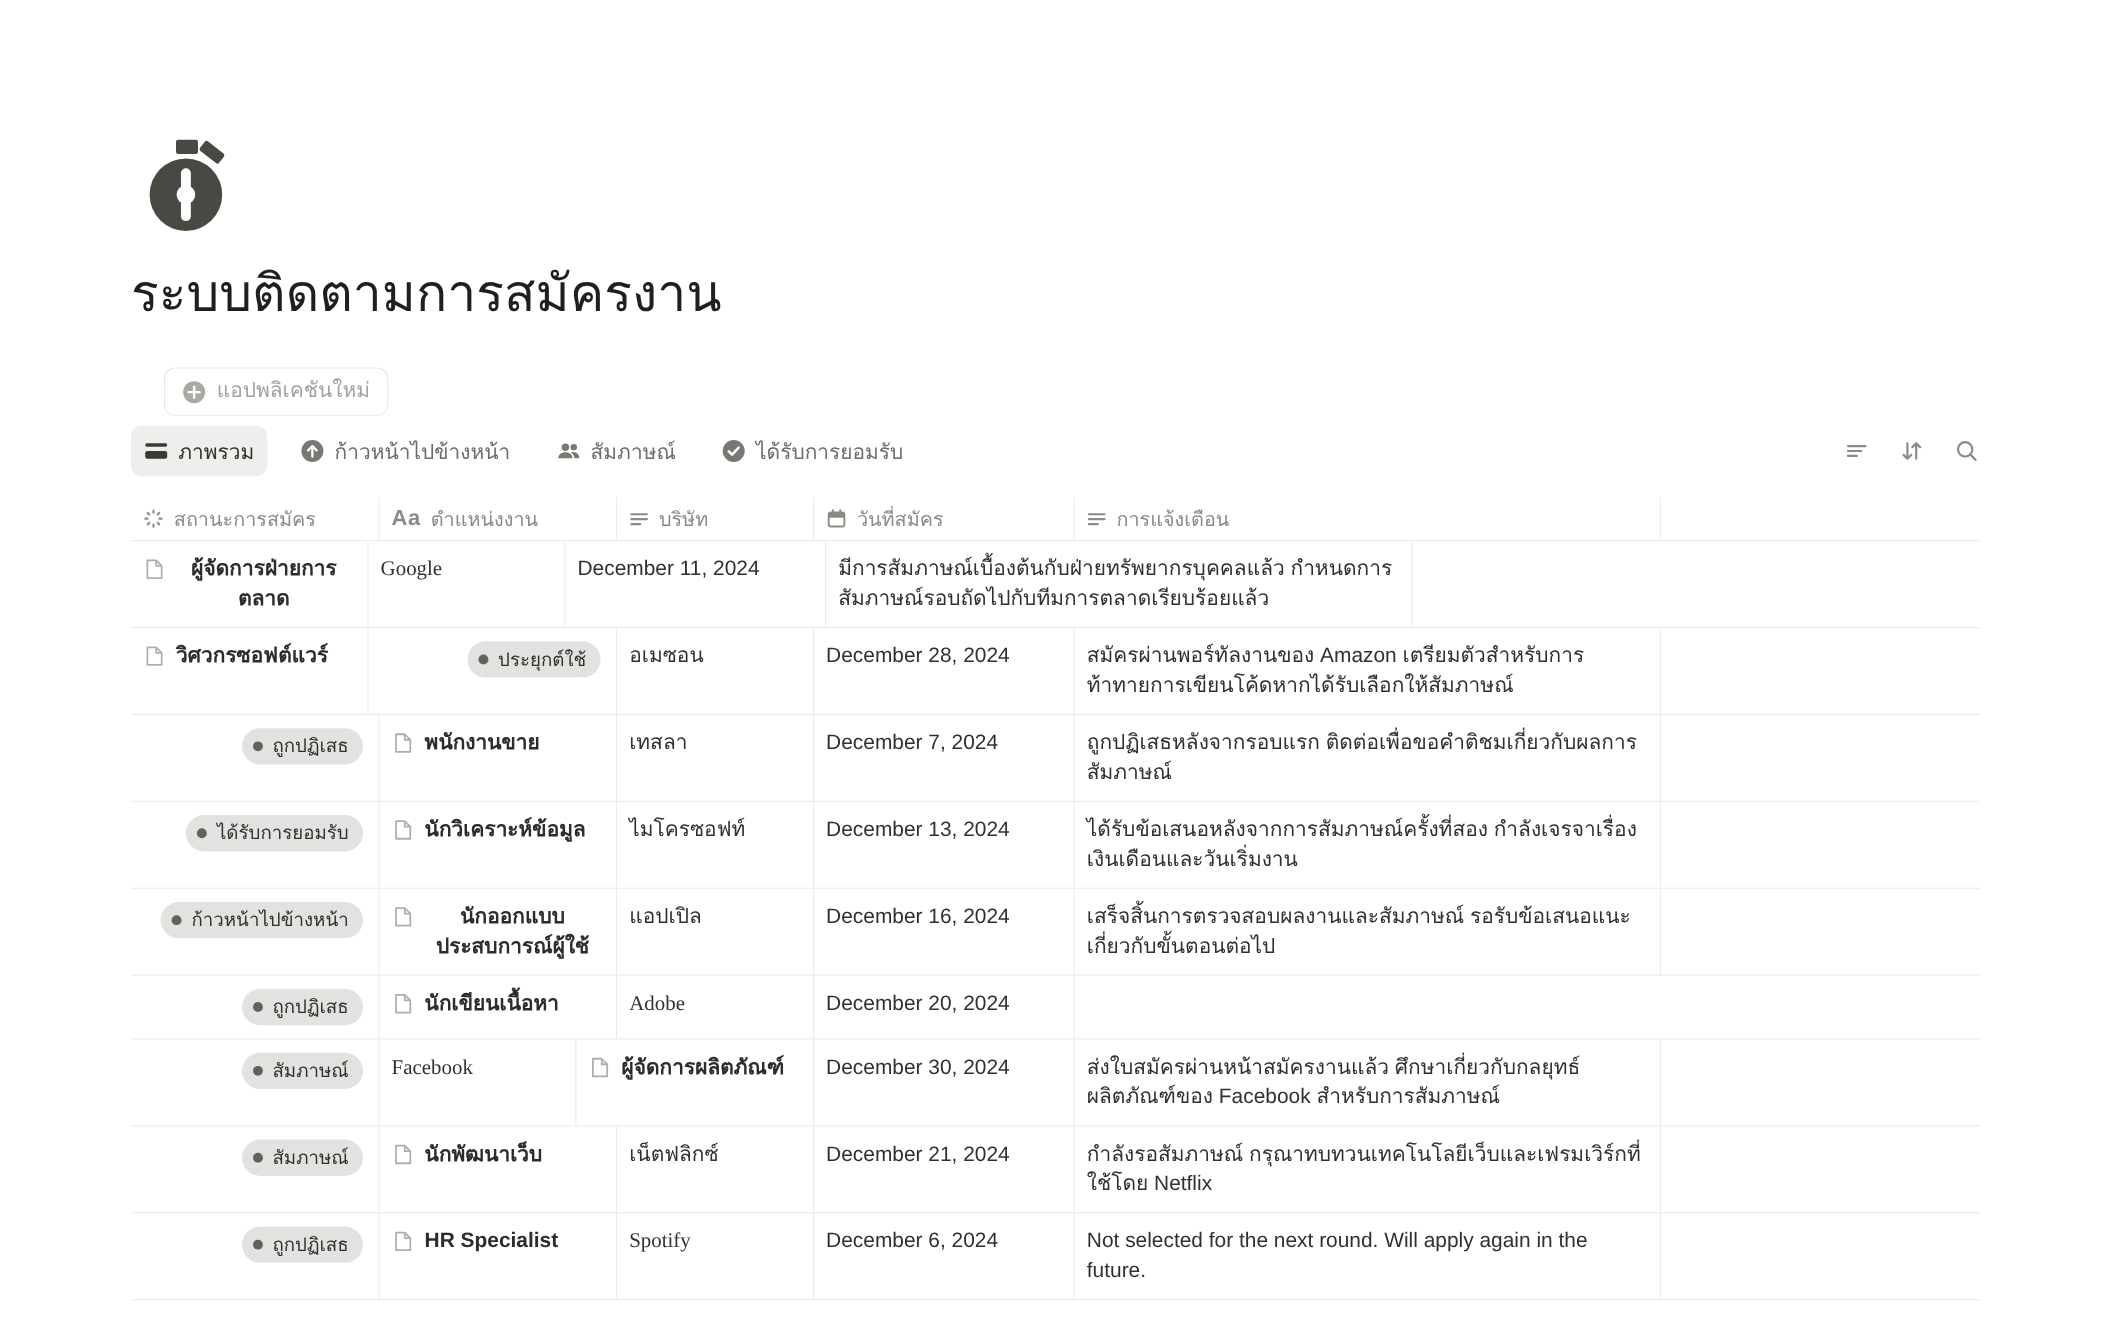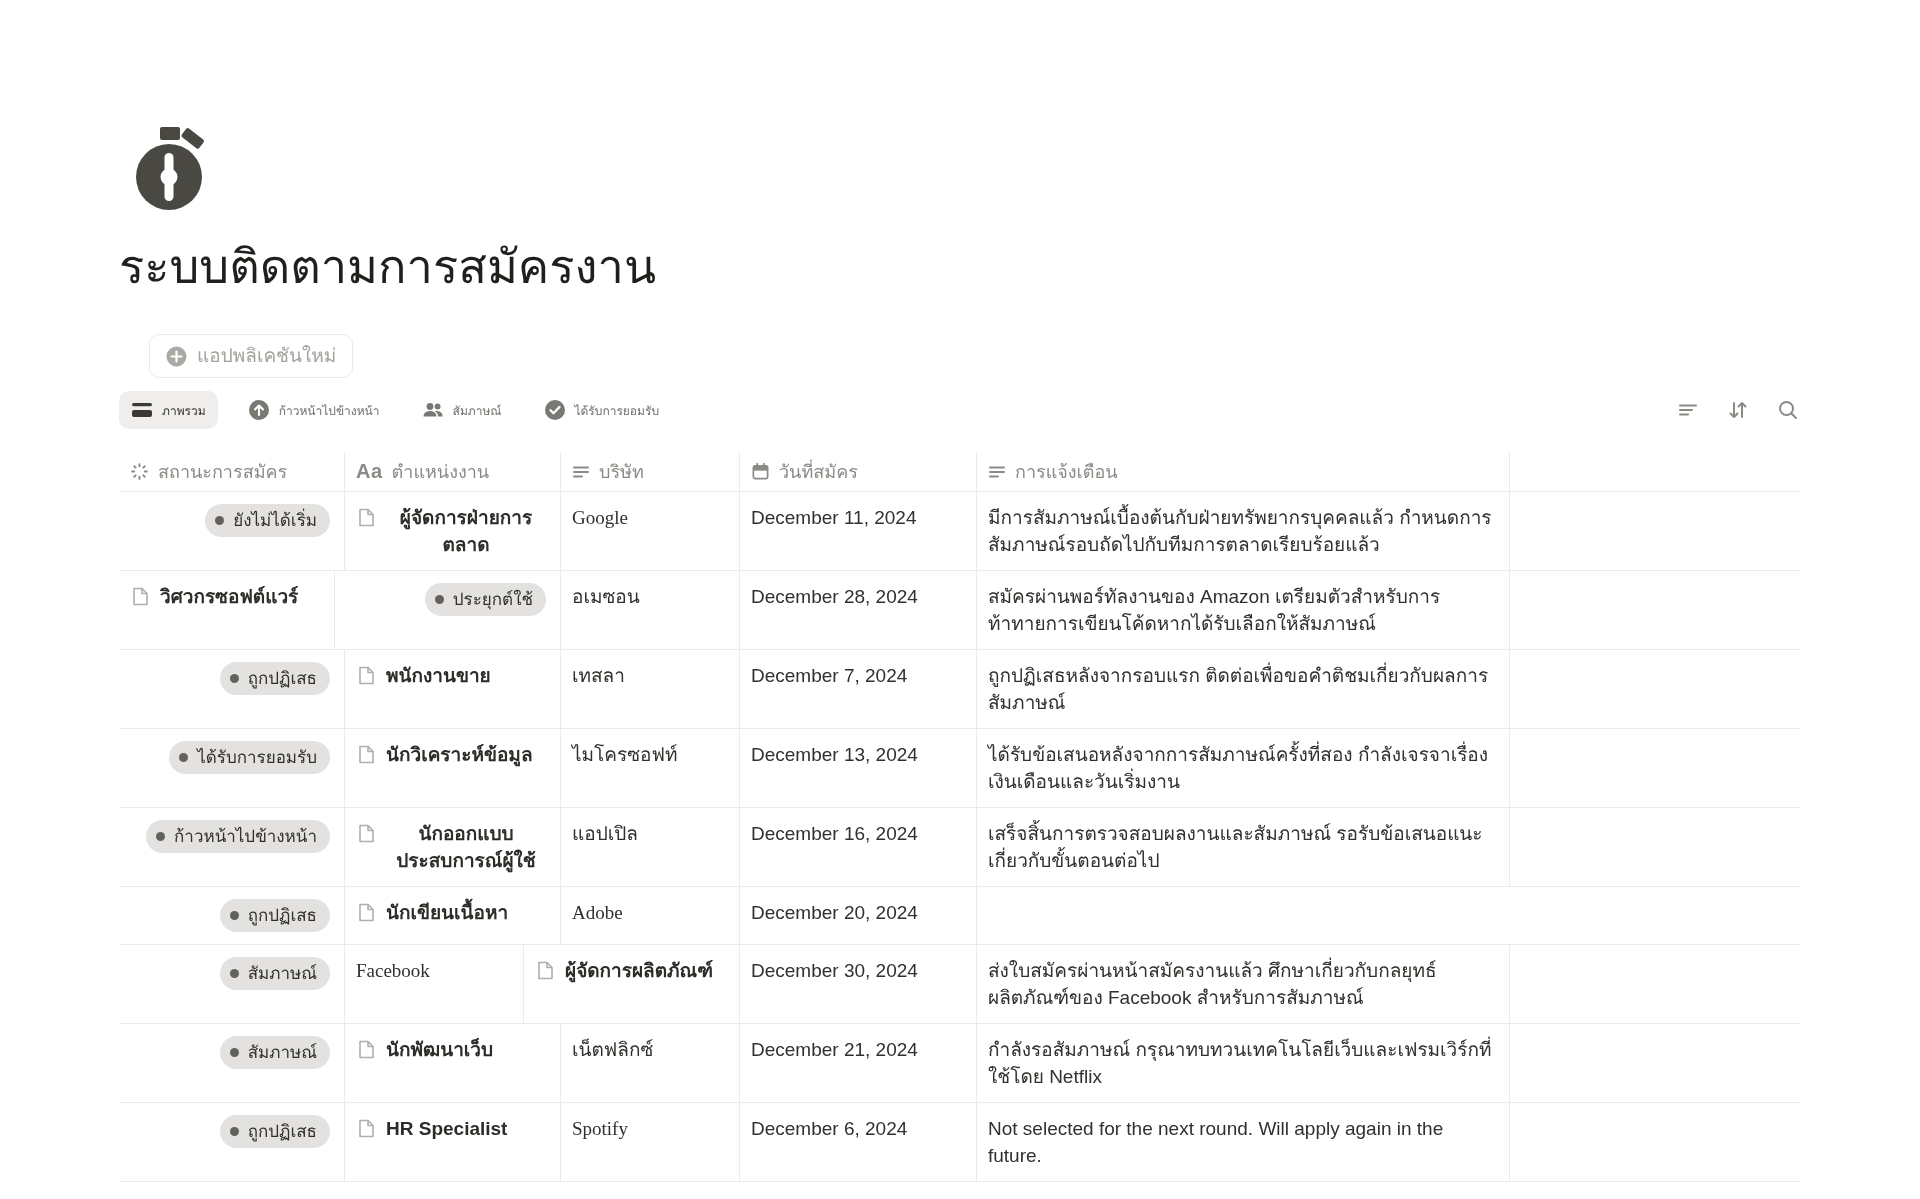--- a/index.html
+++ b/index.html
@@ -16,21 +16,21 @@
 
   
   .new-app-btn { margin-top: 36px; display: inline-flex; align-items: center; gap: 10px;
     border: 1px solid #EBEAE8; border-radius: 10px; padding: 9px 16px; background: #fff; cursor: pointer; margin-left: 30px; }
   .new-app-btn .label { font-size: 19px; color: #A4A29C; line-height: 24px; }
 
   
   .view-bar { margin-top: 10px; display: flex; align-items: center; position: relative; height: 44px; }
   .tabs { display: flex; align-items: center; gap: 8px; }
   .tab { display: flex; align-items: center; gap: 9px; padding: 8px 12px; border-radius: 10px;
-    font-size: 12px; color: #6E6D68; cursor: pointer; white-space: nowrap; }
+    font-size: 19px; color: #6E6D68; cursor: pointer; white-space: nowrap; }
   .tab .tab-icon { display: inline-flex; width: 22px; height: 22px; align-items: center; justify-content: center; }
   .tab.active { background: #EFEEEC; color: #32302C; font-weight: 500; }
   .tab + .tab { margin-left: 10px; }
   .view-controls { position: absolute; right: 0; top: 0; height: 44px; display: flex; align-items: center; gap: 26px; }
   .ctrl { width: 24px; height: 24px; display: inline-flex; align-items: center; justify-content: center; cursor: pointer; }
 
   
   .table { margin-top: 20px; width: 1681px; font-size: 19px; }
   .thead, .tr { display: flex; align-items: stretch; border-bottom: 1px solid #ECEBE9; }
   .thead { border-bottom: 1px solid #ECEBE9; }
@@ -198,26 +198,20 @@
           <svg width="18" height="18" viewBox="0 0 18 18" stroke="#8B8A85" stroke-width="2" stroke-linecap="round">
             <path d="M2 4.5h14M2 9h14M2 13.5h8" fill="none"></path>
           </svg>
         </span>
         <span>การแจ้งเตือน</span>
       </div>
       <div class="th col-tail"></div>
     </div>
 
     <div class="tr">
-      <div class="td col-status">
-        <span class="badge">
-            <span class="dot"></span>
-            <span>ยังไม่ได้เริ่ม</span>
-          </span>
-      </div>
       <div class="td col-position">
         <span class="pos-wrap">
             <span class="doc">
               <svg width="21" height="21" viewBox="0 0 21 21" fill="none" stroke="#B0AEA8" stroke-width="1.6" stroke-linejoin="round">
                 <path d="M4 2.5h8l5 5v11H4z"></path>
                 <path d="M12 2.5v5h5"></path>
               </svg>
             </span>
             <span class="pos-text">ผู้จัดการฝ่ายการตลาด</span>
           </span>

